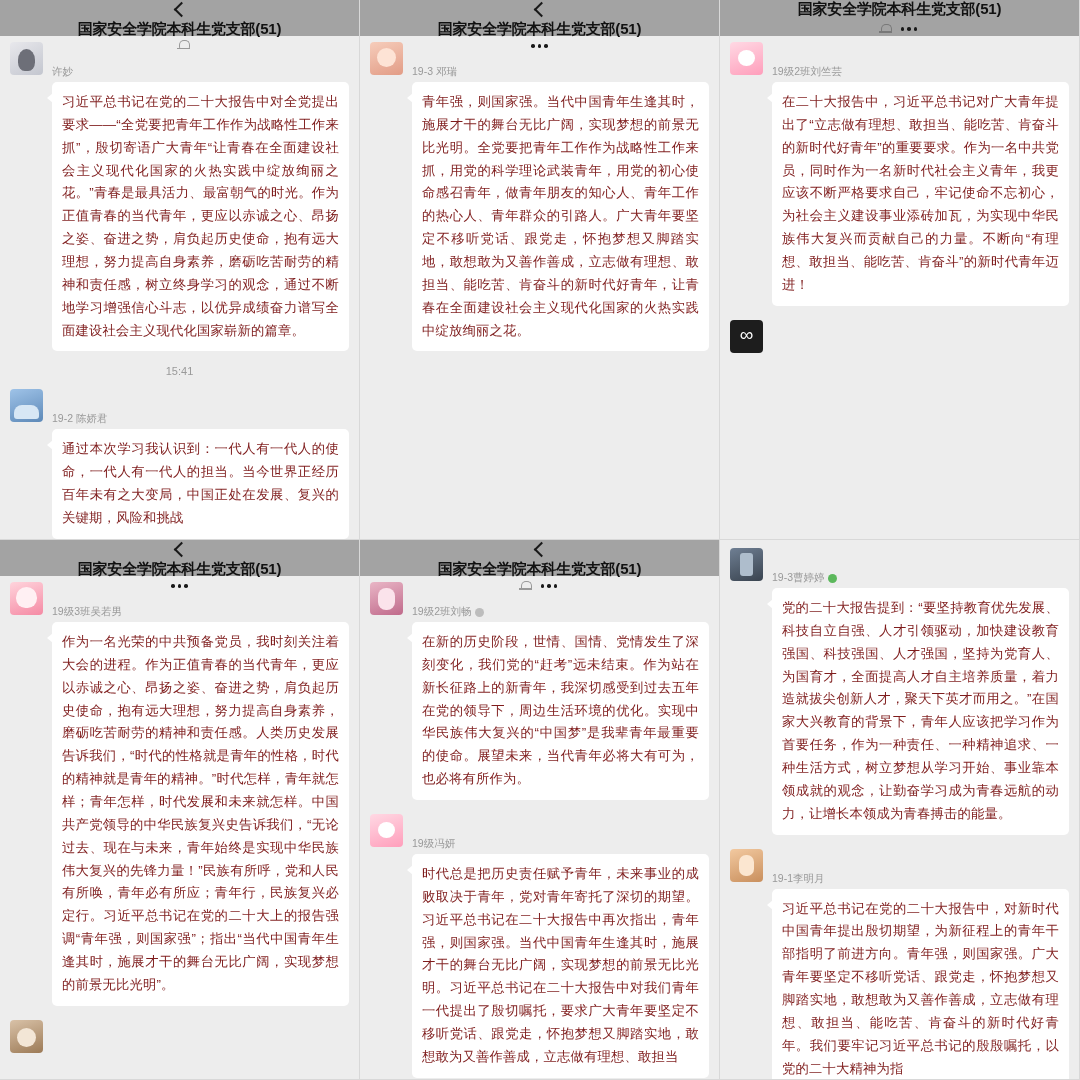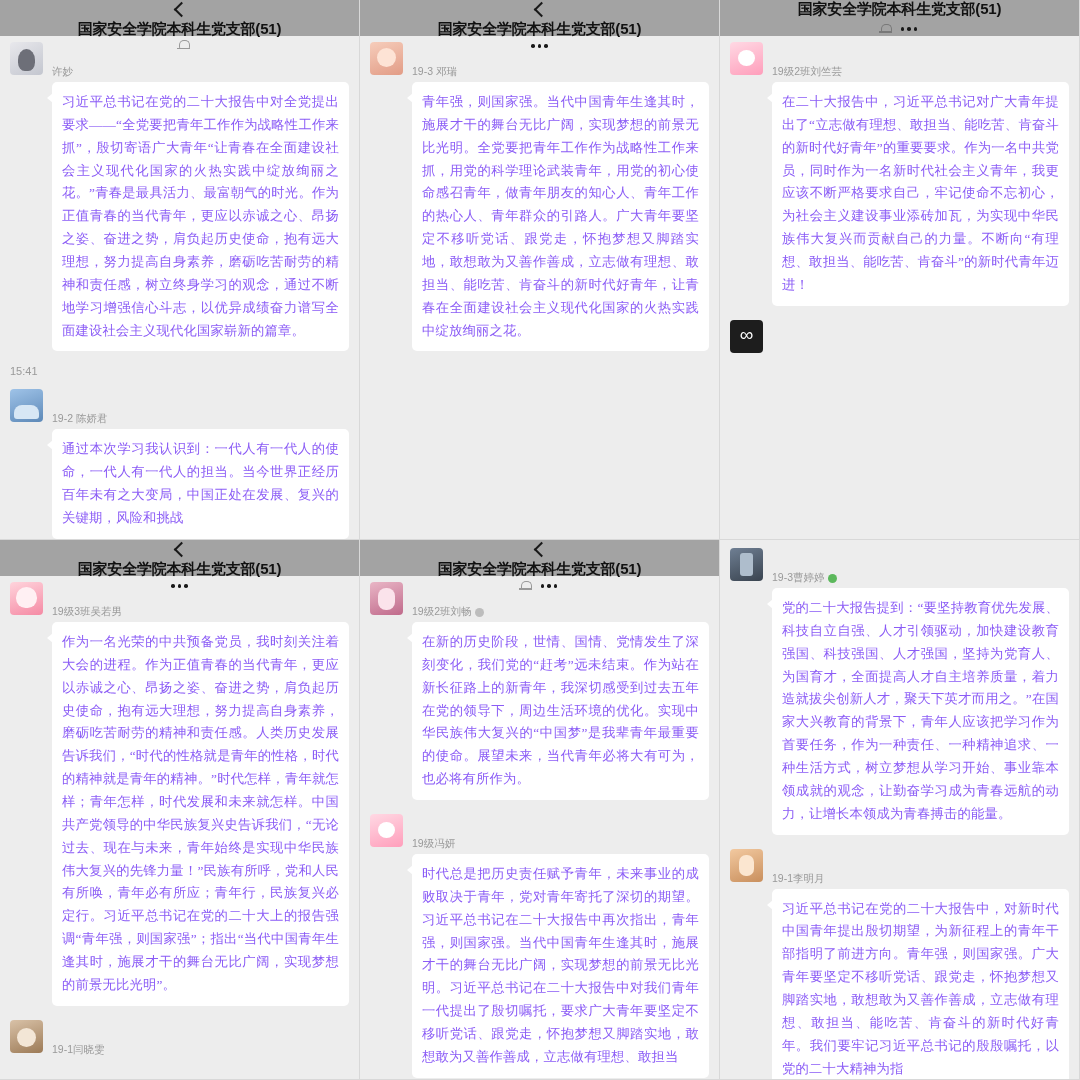--- a/index.html
+++ b/index.html
@@ -131,37 +131,36 @@
     display: inline-block;
     position: relative;
   }
   .badge-dot.green { background: #5cb85c; }
   .bubble {
     background: #fff;
     border-radius: 5px;
     padding: 9px 10px;
     font-size: 13.3px;
     line-height: 1.72;
-    color: #8b5cf6;
+    color: #7f1d1d;
     position: relative;
     letter-spacing: 0.2px;
     text-align: justify;
-    font-family: Liberation Serif, serif;
   }
   .bubble:before {
     content: "";
     position: absolute;
     left: -5px; top: 11px;
     width: 0; height: 0;
     border-top: 5px solid transparent;
     border-bottom: 5px solid transparent;
     border-right: 6px solid #fff;
   }
   .timestamp {
-    text-align: left;
+    text-align: center;
     font-size: 11px;
     color: #9a9a9a;
     margin: 2px 0 12px 0;
   }
   
   .av-a { background: linear-gradient(150deg,#e8e8ec 0%,#c3c6cf 100%); }
   .av-a:after { content:""; position:absolute; left:8px; top:7px; width:17px; height:22px; border-radius:50% 50% 40% 40%; background:#6d6f78; }
   .av-b { background: linear-gradient(160deg,#f6cdbb,#e29c86); }
   .av-b:after { content:""; position:absolute; left:7px; top:6px; width:19px; height:19px; border-radius:50%; background:#fde3d5; }
   .av-c { background: linear-gradient(160deg,#9fc3e8,#5d89b8); }
@@ -280,23 +279,20 @@
     <div class="chat-body">
       <div class="msg">
         <div class="avatar av-h"></div>
         <div class="msg-col">
           <div class="sender">19级3班吴若男</div>
           <div class="bubble">作为一名光荣的中共预备党员，我时刻关注着大会的进程。作为正值青春的当代青年，更应以赤诚之心、昂扬之姿、奋进之势，肩负起历史使命，抱有远大理想，努力提高自身素养，磨砺吃苦耐劳的精神和责任感。人类历史发展告诉我们，“时代的性格就是青年的性格，时代的精神就是青年的精神。”时代怎样，青年就怎样；青年怎样，时代发展和未来就怎样。中国共产党领导的中华民族复兴史告诉我们，“无论过去、现在与未来，青年始终是实现中华民族伟大复兴的先锋力量！”民族有所呼，党和人民有所唤，青年必有所应；青年行，民族复兴必定行。习近平总书记在党的二十大上的报告强调“青年强，则国家强”；指出“当代中国青年生逢其时，施展才干的舞台无比广阔，实现梦想的前景无比光明”。</div>
         </div>
       </div>
       <div class="msg">
         <div class="avatar av-j"></div>
-        <div class="msg-col">
-          <div class="sender">19-1闫晓雯</div>
-        </div>
       </div>
     </div>
   </div>
 
   <div class="panel">
     <div class="titlebar">
       <div class="back-icon"></div>
       <div class="title-text">国家安全学院本科生党支部(51)</div>
       <div class="title-right">
         <div class="bell-icon"></div>

